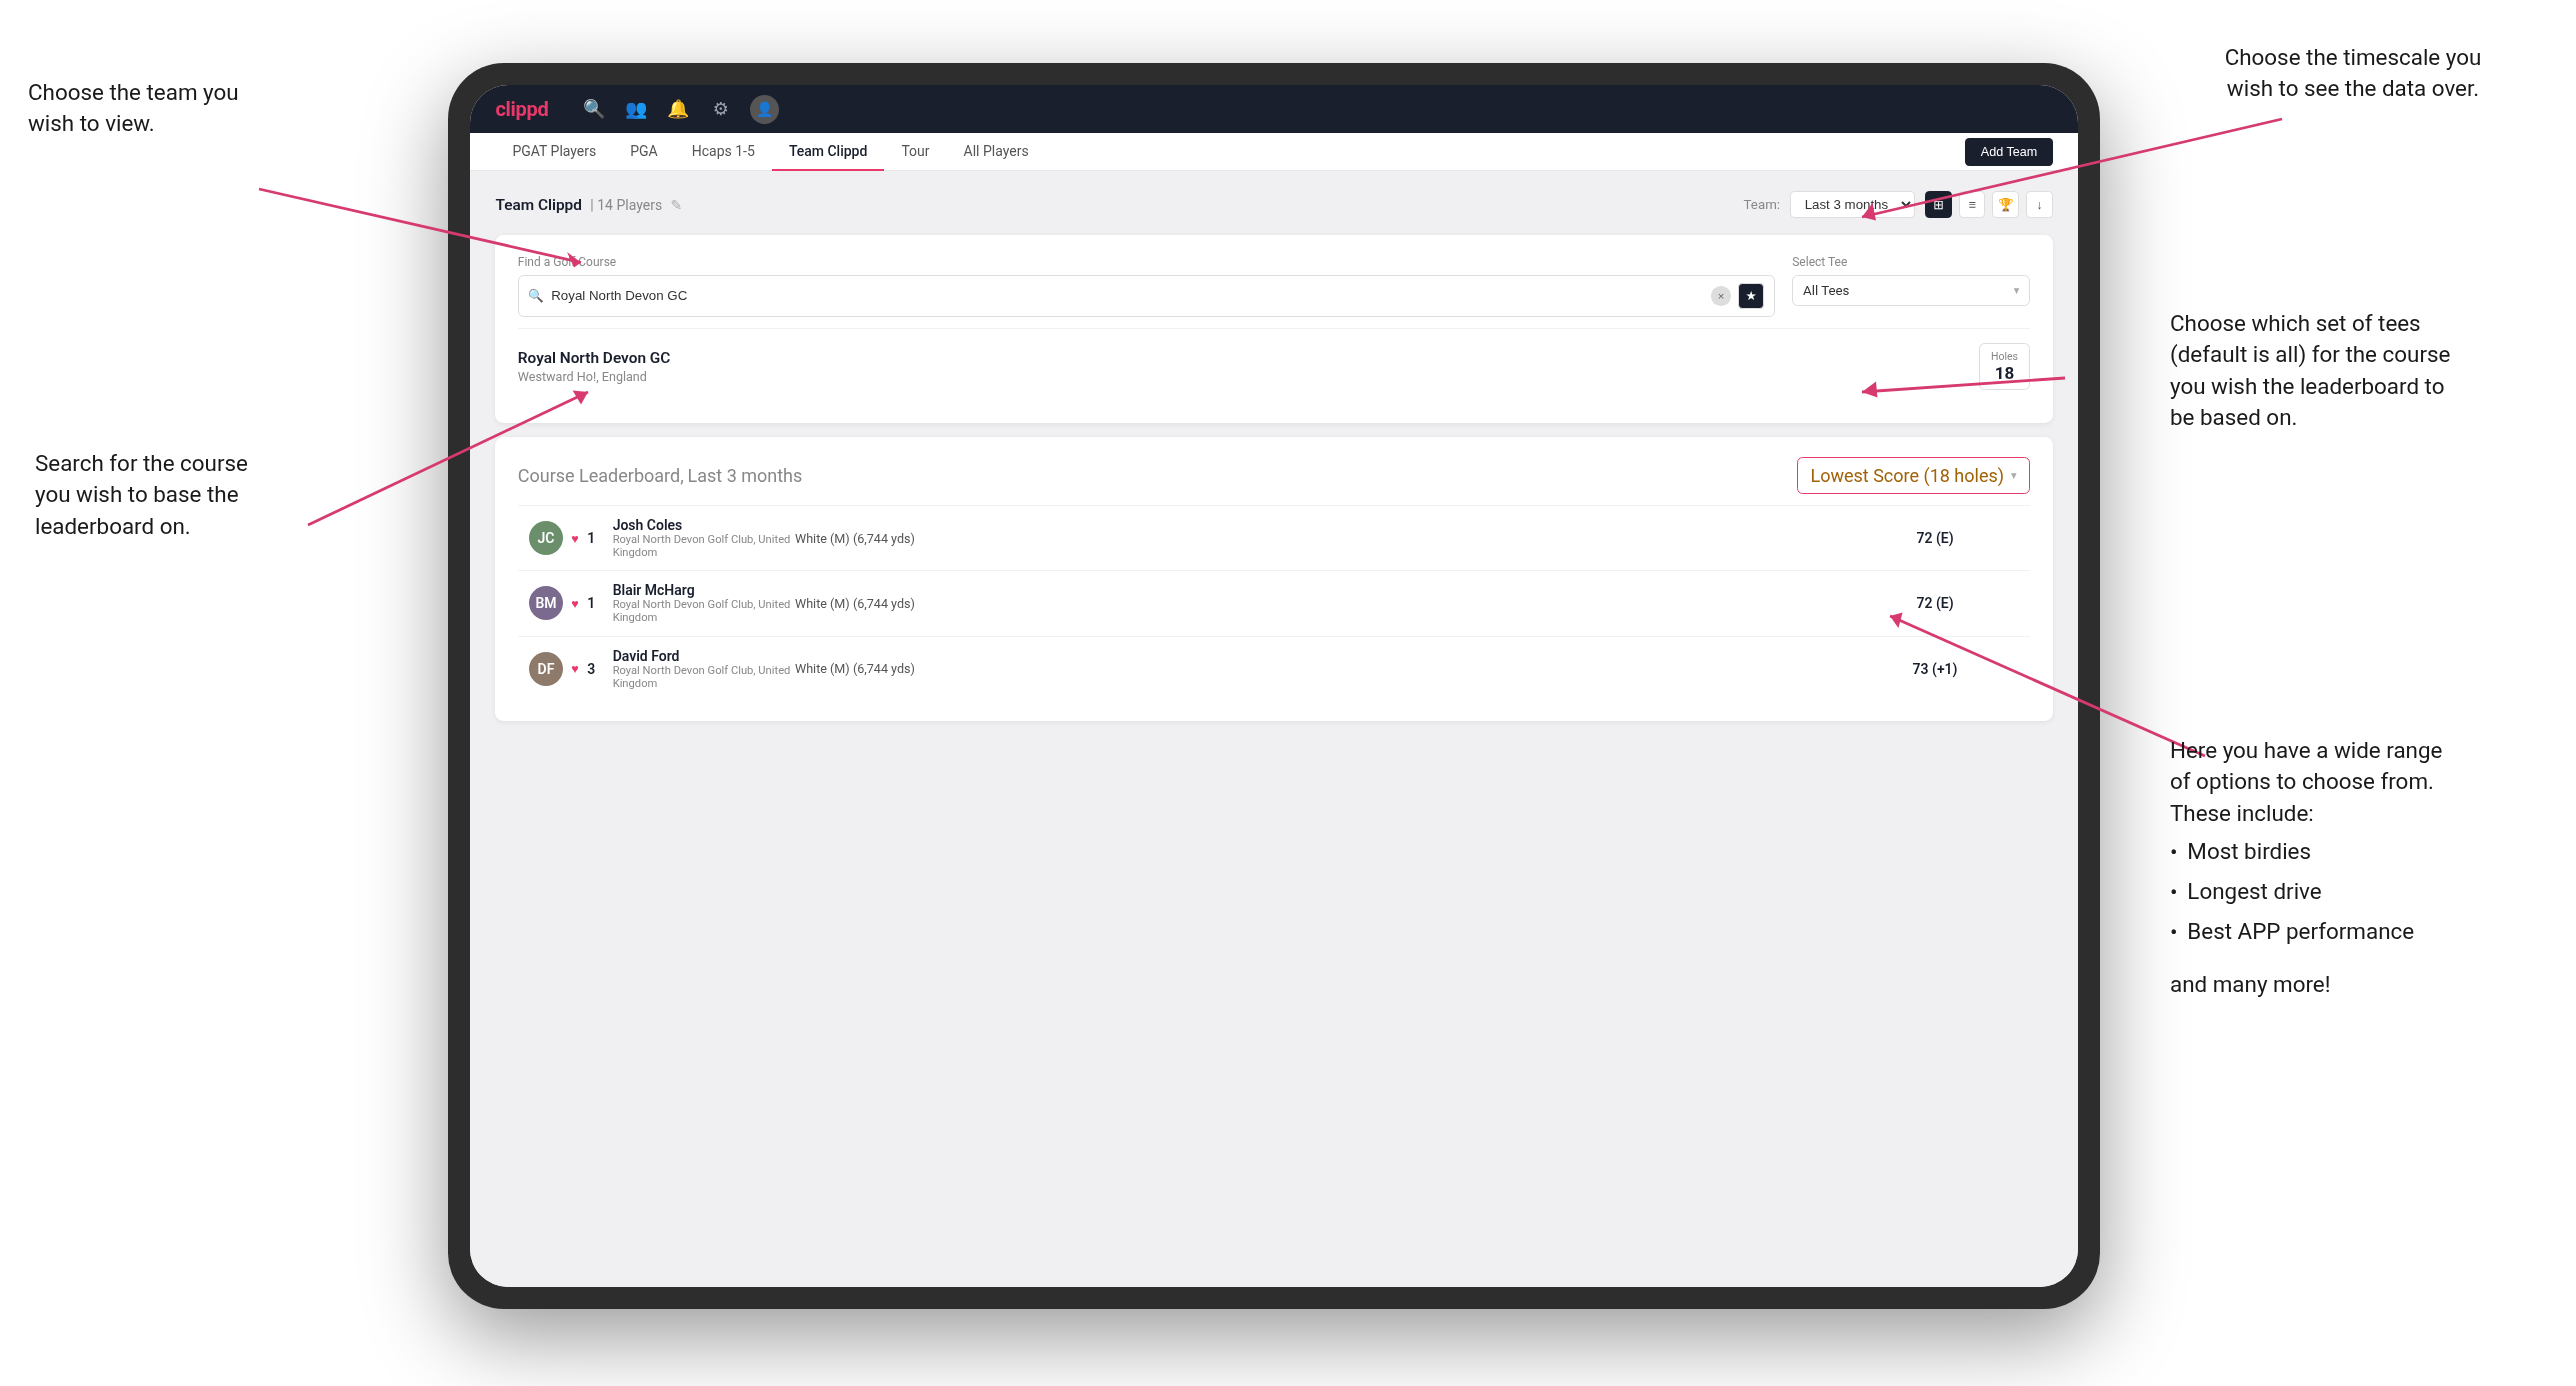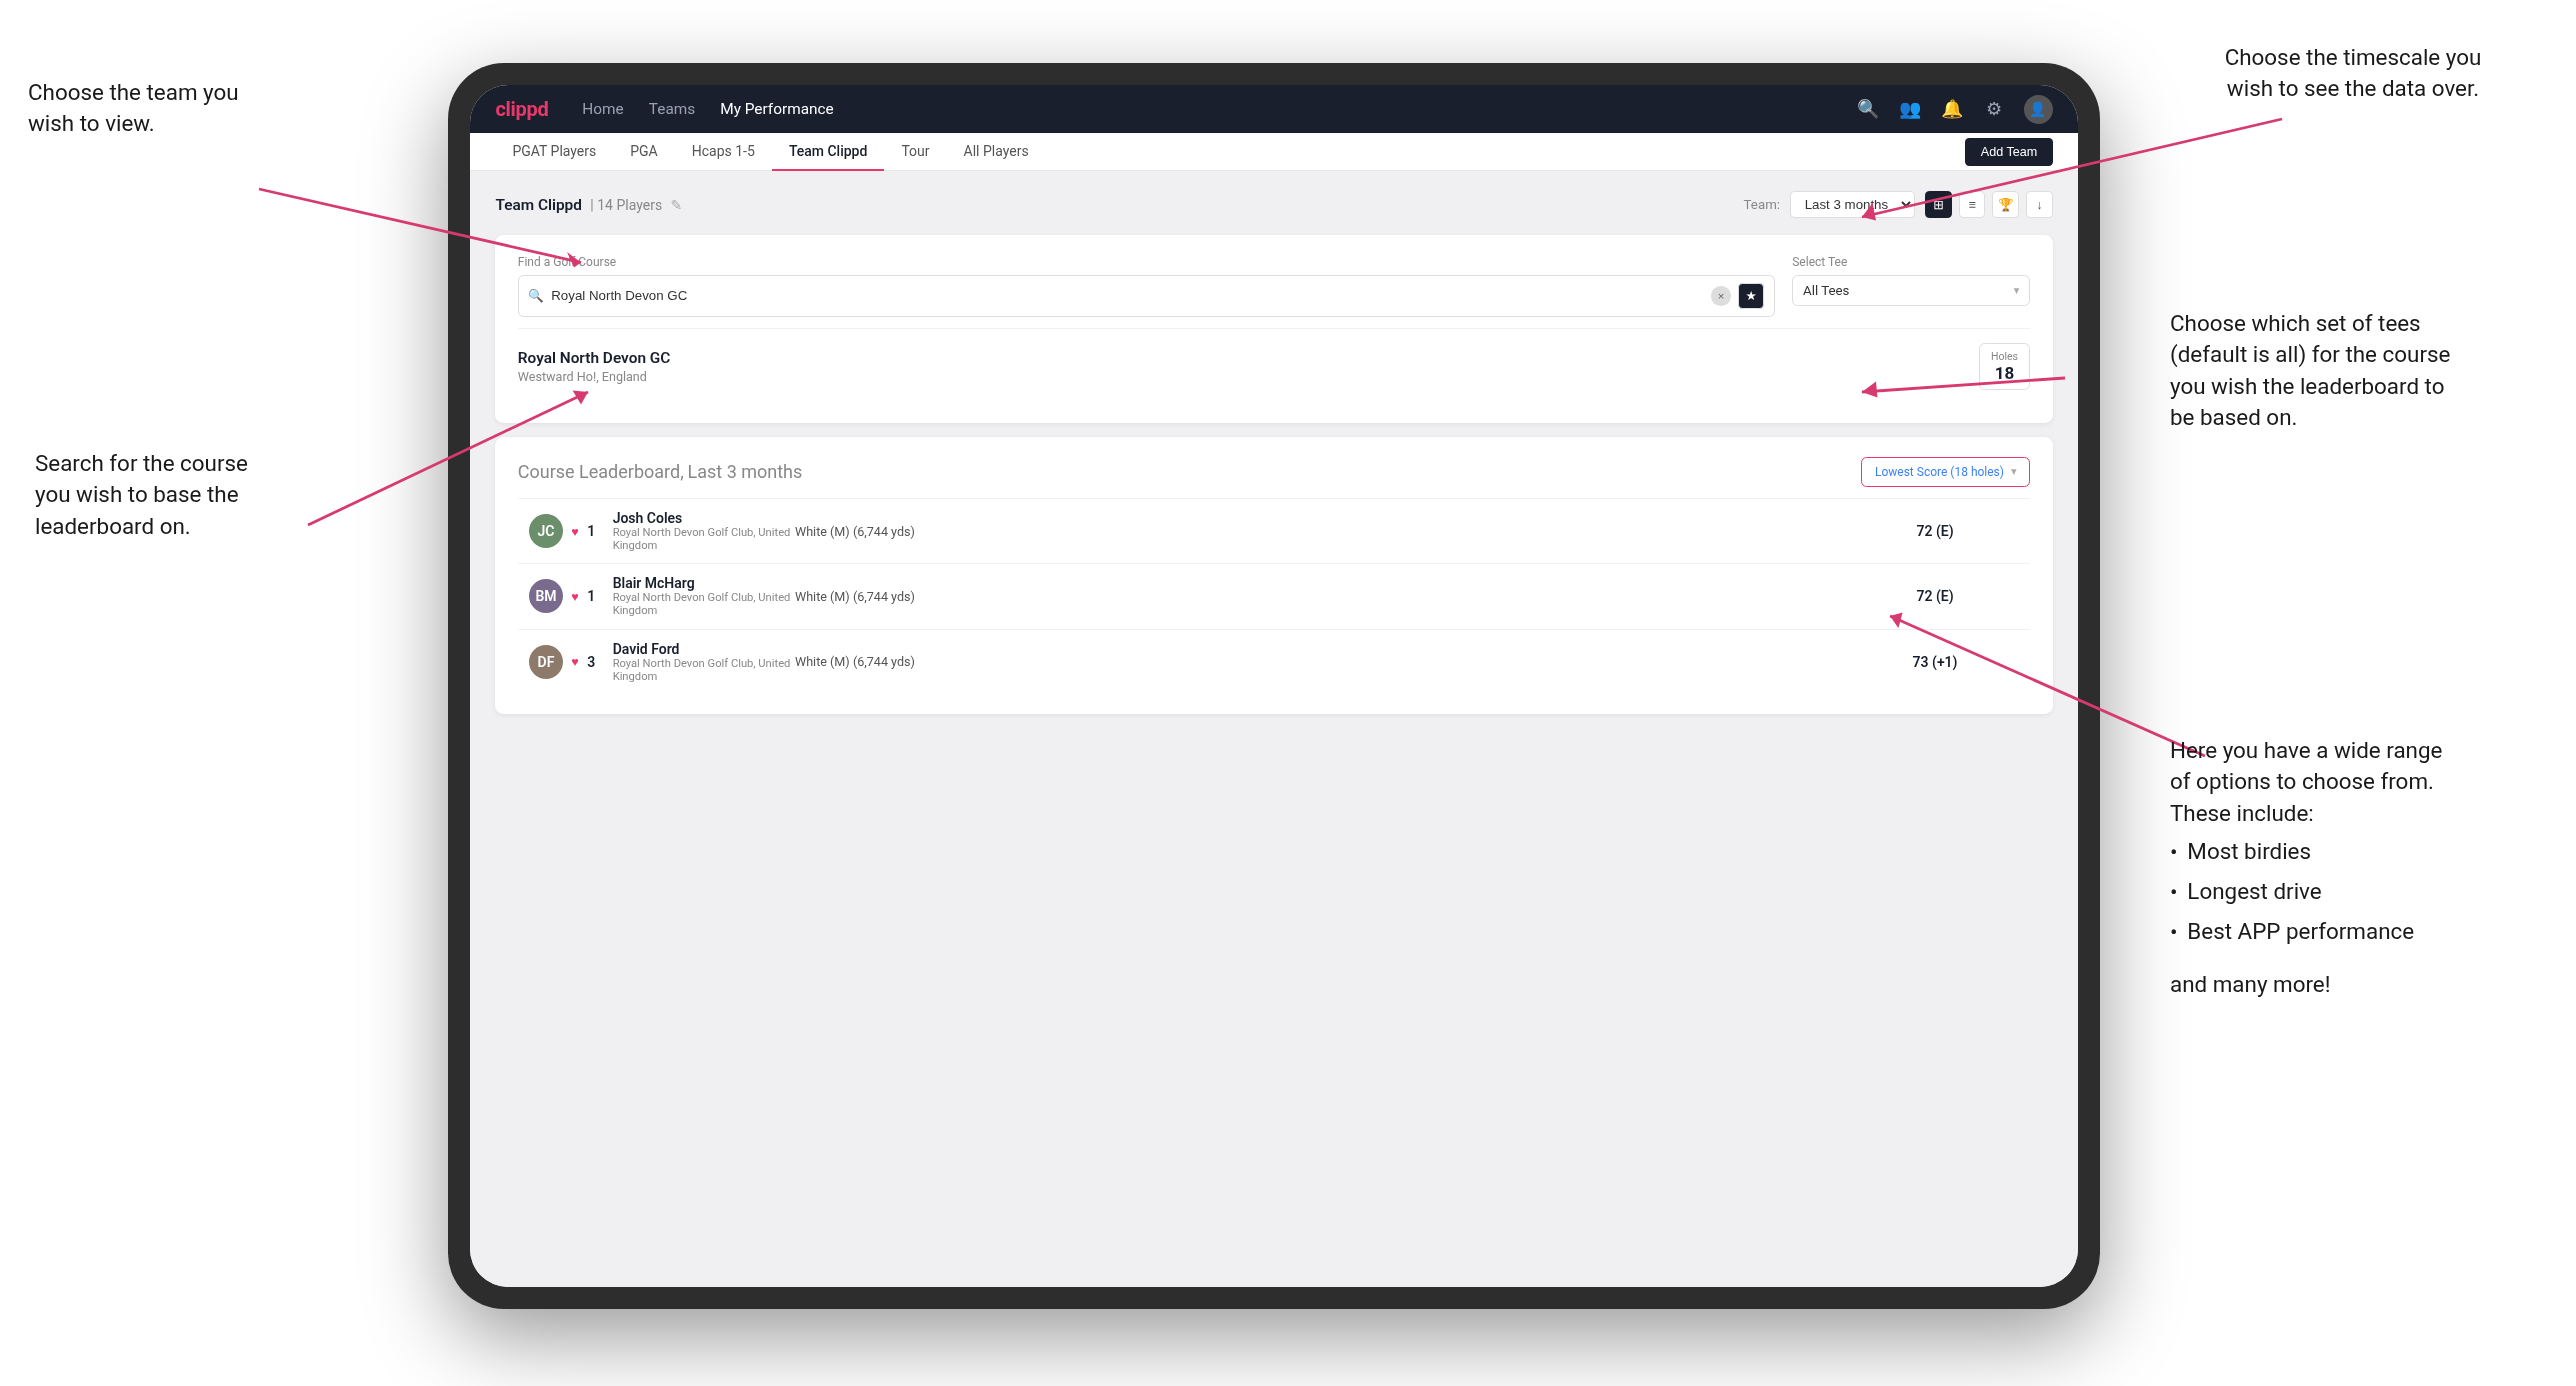--- a/index.html
+++ b/index.html
@@ -407,22 +407,22 @@
       align-items: center;
       border: 1.4px solid #e8396a;
       border-radius: 5.6px;
       padding: 7px 12.6px;
       background: #fff;
       gap: 7px;
       cursor: pointer;
     }
 
     .score-type-text {
-      font-size: 12px;
-      color: #3b82f6;
+      font-size: 18px;
+      color: #a16207;
     }
 
     .leaderboard-table {
       width: 100%;
     }
 
     .table-header-row {
       display: grid;
       grid-template-columns: 266px 1fr 168px;
       padding: 0 11.2px 7px;
@@ -535,25 +535,20 @@
     }
   </style>
 </head>
 <body>
 
 <div class="tablet-frame">
   <div class="tablet-screen">
 
     <div class="app-navbar">
       <span class="brand-logo">clippd</span>
-      <div class="nav-links">
-        <a class="nav-link">Home</a>
-        <a class="nav-link">Teams</a>
-        <a class="nav-link active">My Performance</a>
-      </div>
       <div class="nav-icons">
         <button class="nav-icon-btn">🔍</button>
         <button class="nav-icon-btn">👥</button>
         <button class="nav-icon-btn">🔔</button>
         <button class="nav-icon-btn">⚙</button>
         <button class="avatar-btn">👤</button>
       </div>
     </div>
 
     <div class="secondary-nav">

